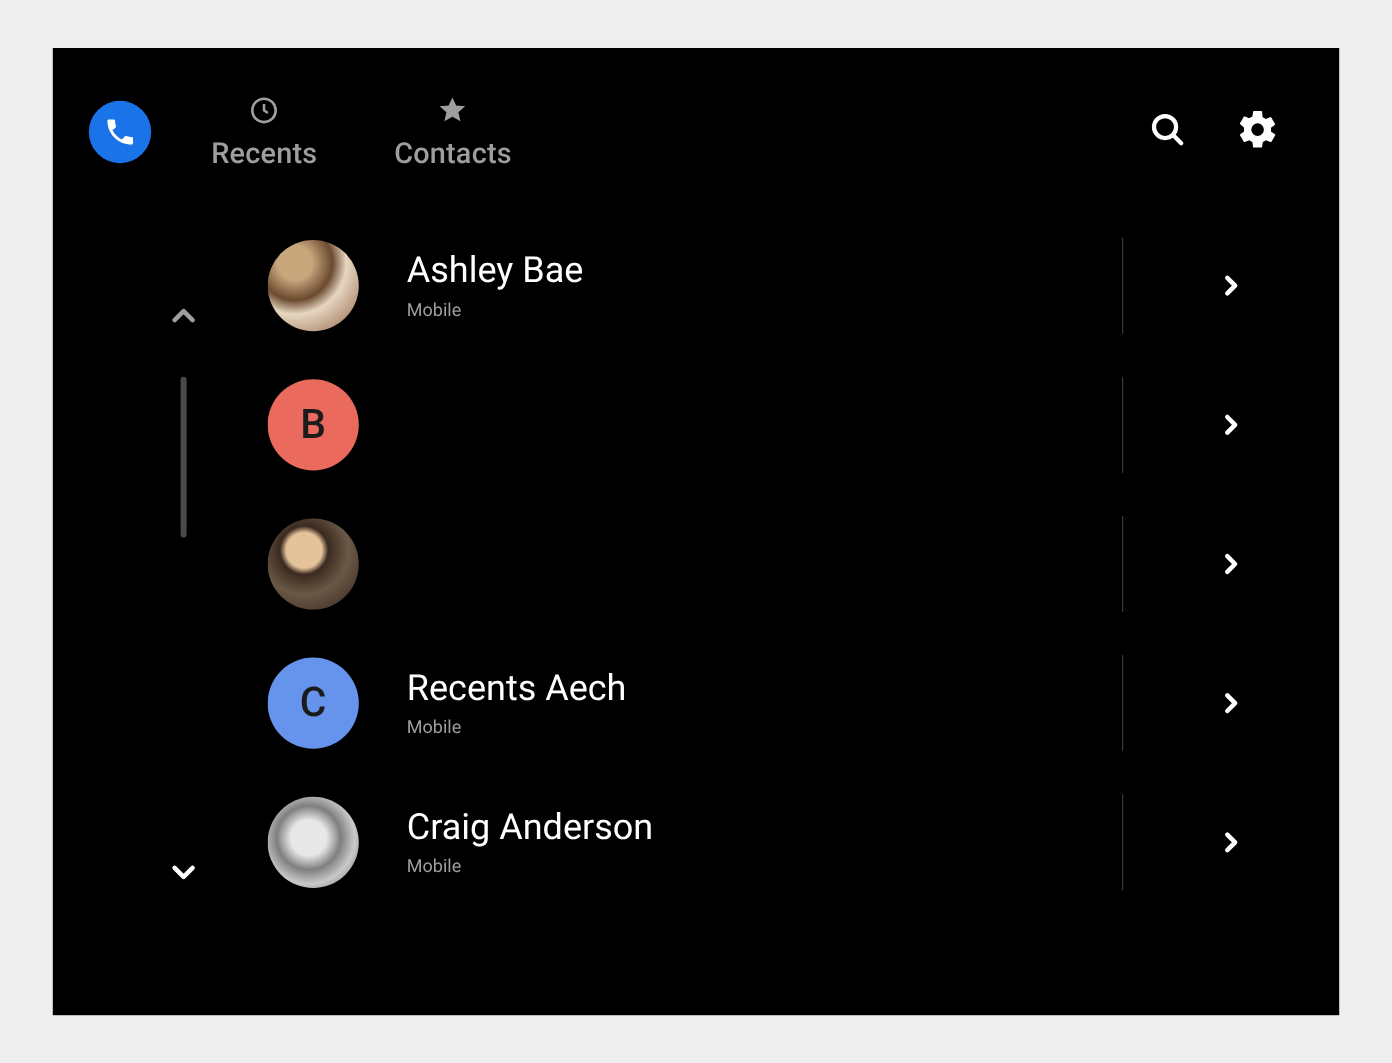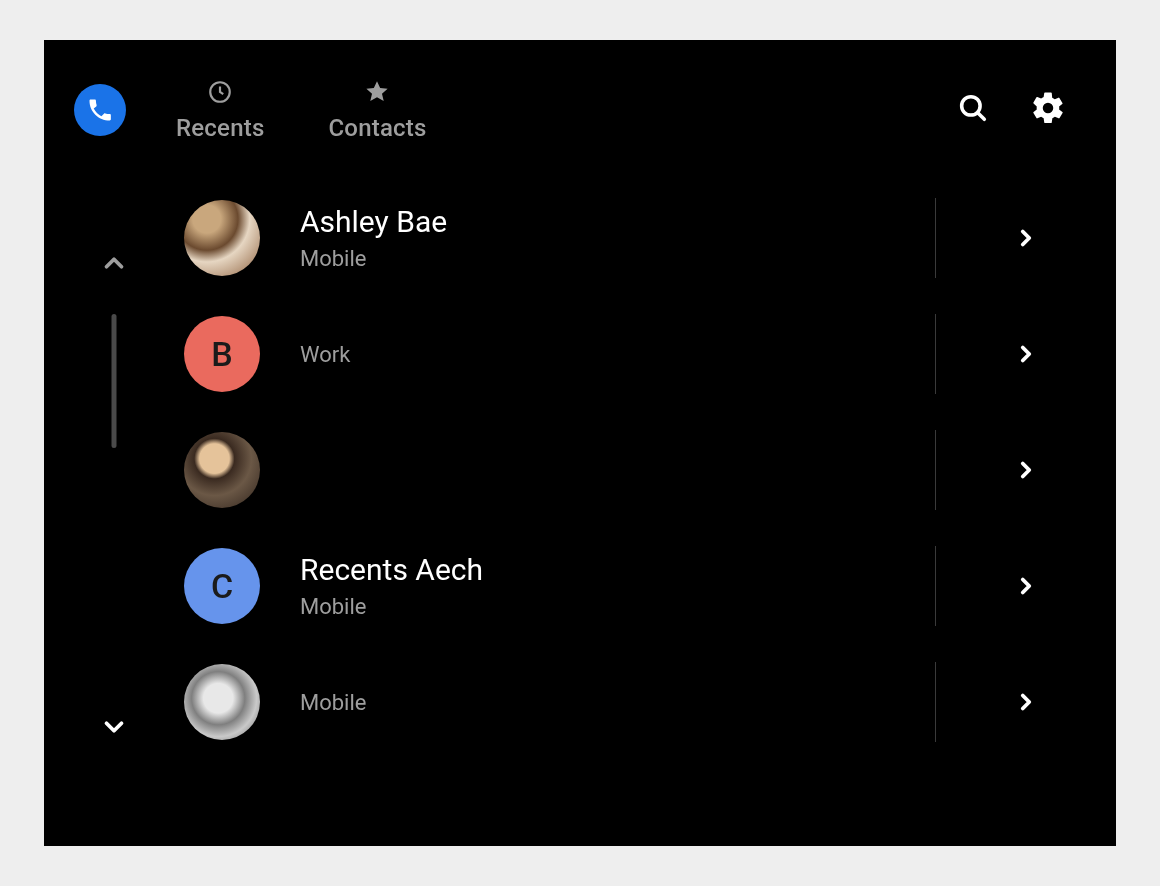--- a/index.html
+++ b/index.html
@@ -68,20 +68,21 @@
       display: flex;
       gap: 40px;
       align-items: center;
       margin-right: 10px;
     }
     .icon-btn { cursor: pointer; }
     .content-wrap {
       position: relative;
       height: calc(100% - 140px);
       display: flex;
+      padding-left: 39px;
     }
     .scroll-col {
       width: 140px;
       position: relative;
       flex: 0 0 auto;
     }
     .chev-up {
       position: absolute;
       top: 68px;
       left: 50%;
@@ -142,21 +143,21 @@
     .name-block { flex: 1; }
     .name {
       color: #fff;
       font-size: 30px;
       font-weight: 400;
       line-height: 1.15;
       margin-bottom: 6px;
     }
     .type {
       color: #9e9e9e;
-      font-size: 22px;
+      font-size: 15px;
       font-weight: 400;
     }
     .divider {
       position: absolute;
       right: 180px;
       top: 18px;
       bottom: 18px;
       width: 1px;
       background: #3a3a3a;
     }
@@ -252,21 +253,20 @@
         <div class="detail-btn">
           <svg width="26" height="26" viewBox="0 0 24 24" fill="none" stroke="#fff" stroke-width="3.5" stroke-linecap="round" stroke-linejoin="round">
               <path d="M9 6l6 6-6 6"></path>
             </svg>
         </div>
       </div>
 
       <div class="row">
         <div class="avatar letter-b">B</div>
         <div class="name-block">
-          <div class="type">Work</div>
         </div>
         <div class="divider"></div>
         <div class="detail-btn">
           <svg width="26" height="26" viewBox="0 0 24 24" fill="none" stroke="#fff" stroke-width="3.5" stroke-linecap="round" stroke-linejoin="round">
               <path d="M9 6l6 6-6 6"></path>
             </svg>
         </div>
       </div>
 
       <div class="row">
@@ -291,20 +291,21 @@
         <div class="detail-btn">
           <svg width="26" height="26" viewBox="0 0 24 24" fill="none" stroke="#fff" stroke-width="3.5" stroke-linecap="round" stroke-linejoin="round">
               <path d="M9 6l6 6-6 6"></path>
             </svg>
         </div>
       </div>
 
       <div class="row">
         <div class="avatar photo5"></div>
         <div class="name-block">
+          <div class="name">Craig Anderson</div>
           <div class="type">Mobile</div>
         </div>
         <div class="divider"></div>
         <div class="detail-btn">
           <svg width="26" height="26" viewBox="0 0 24 24" fill="none" stroke="#fff" stroke-width="3.5" stroke-linecap="round" stroke-linejoin="round">
               <path d="M9 6l6 6-6 6"></path>
             </svg>
         </div>
       </div>
 

